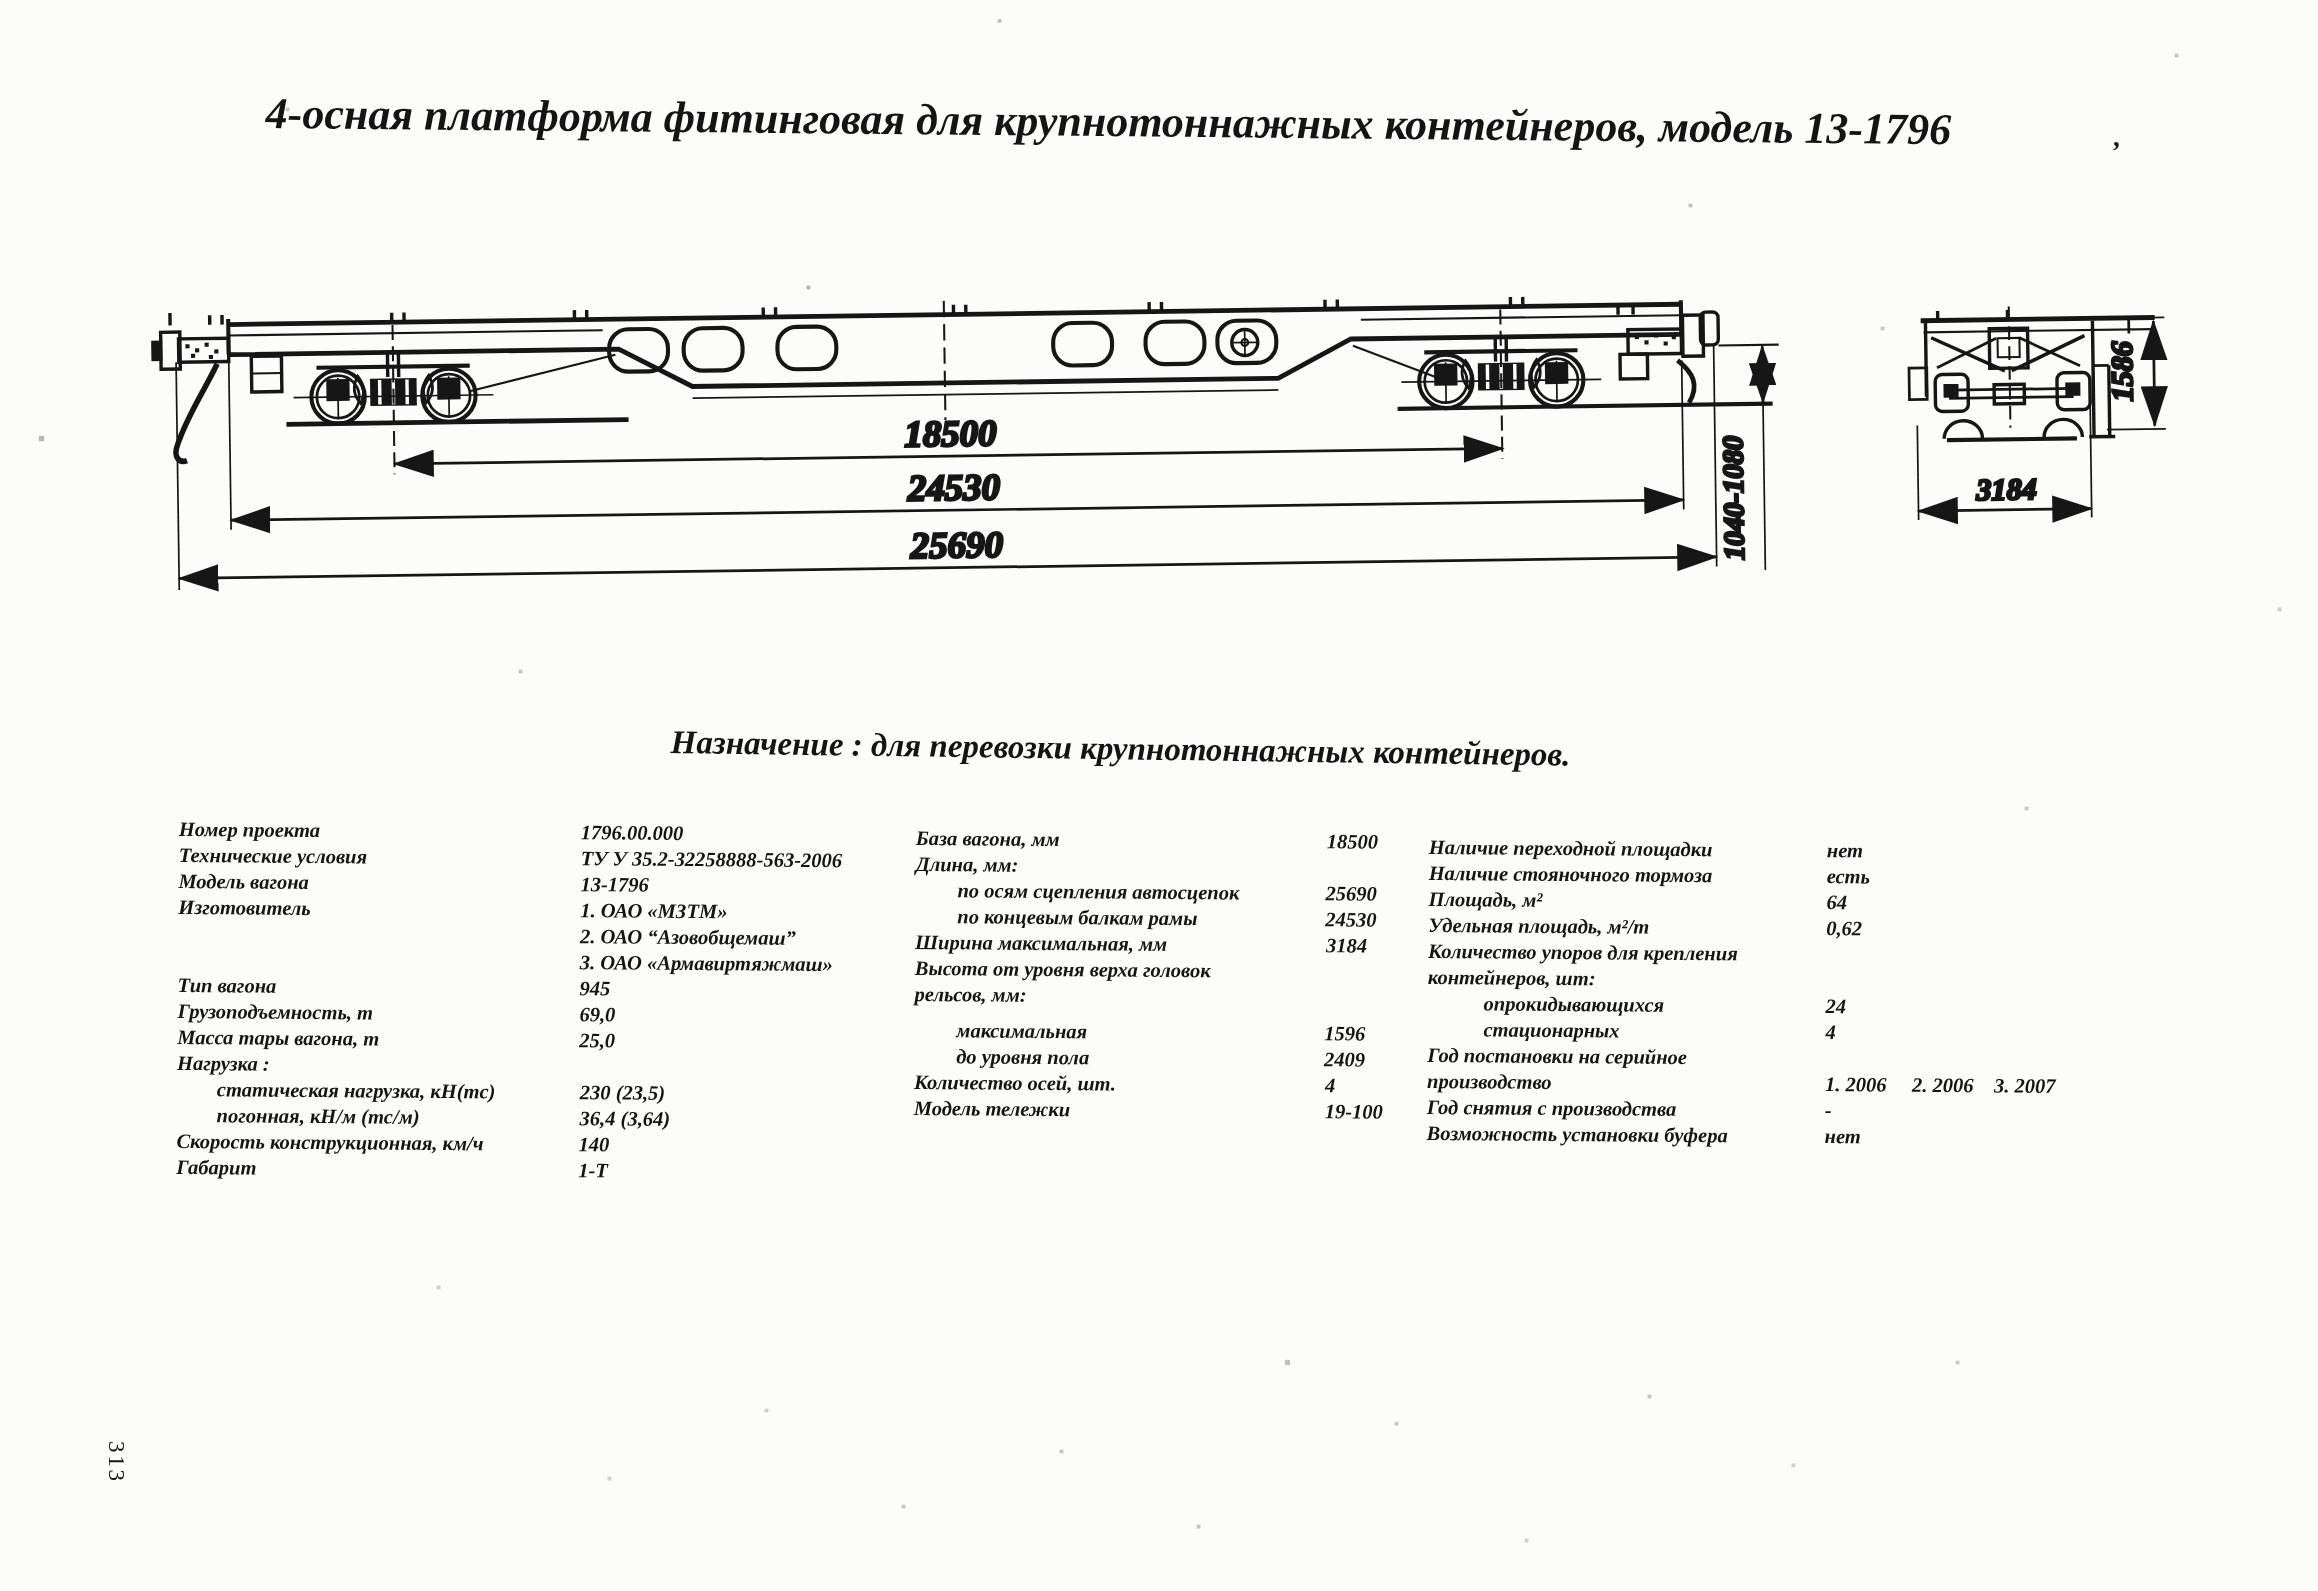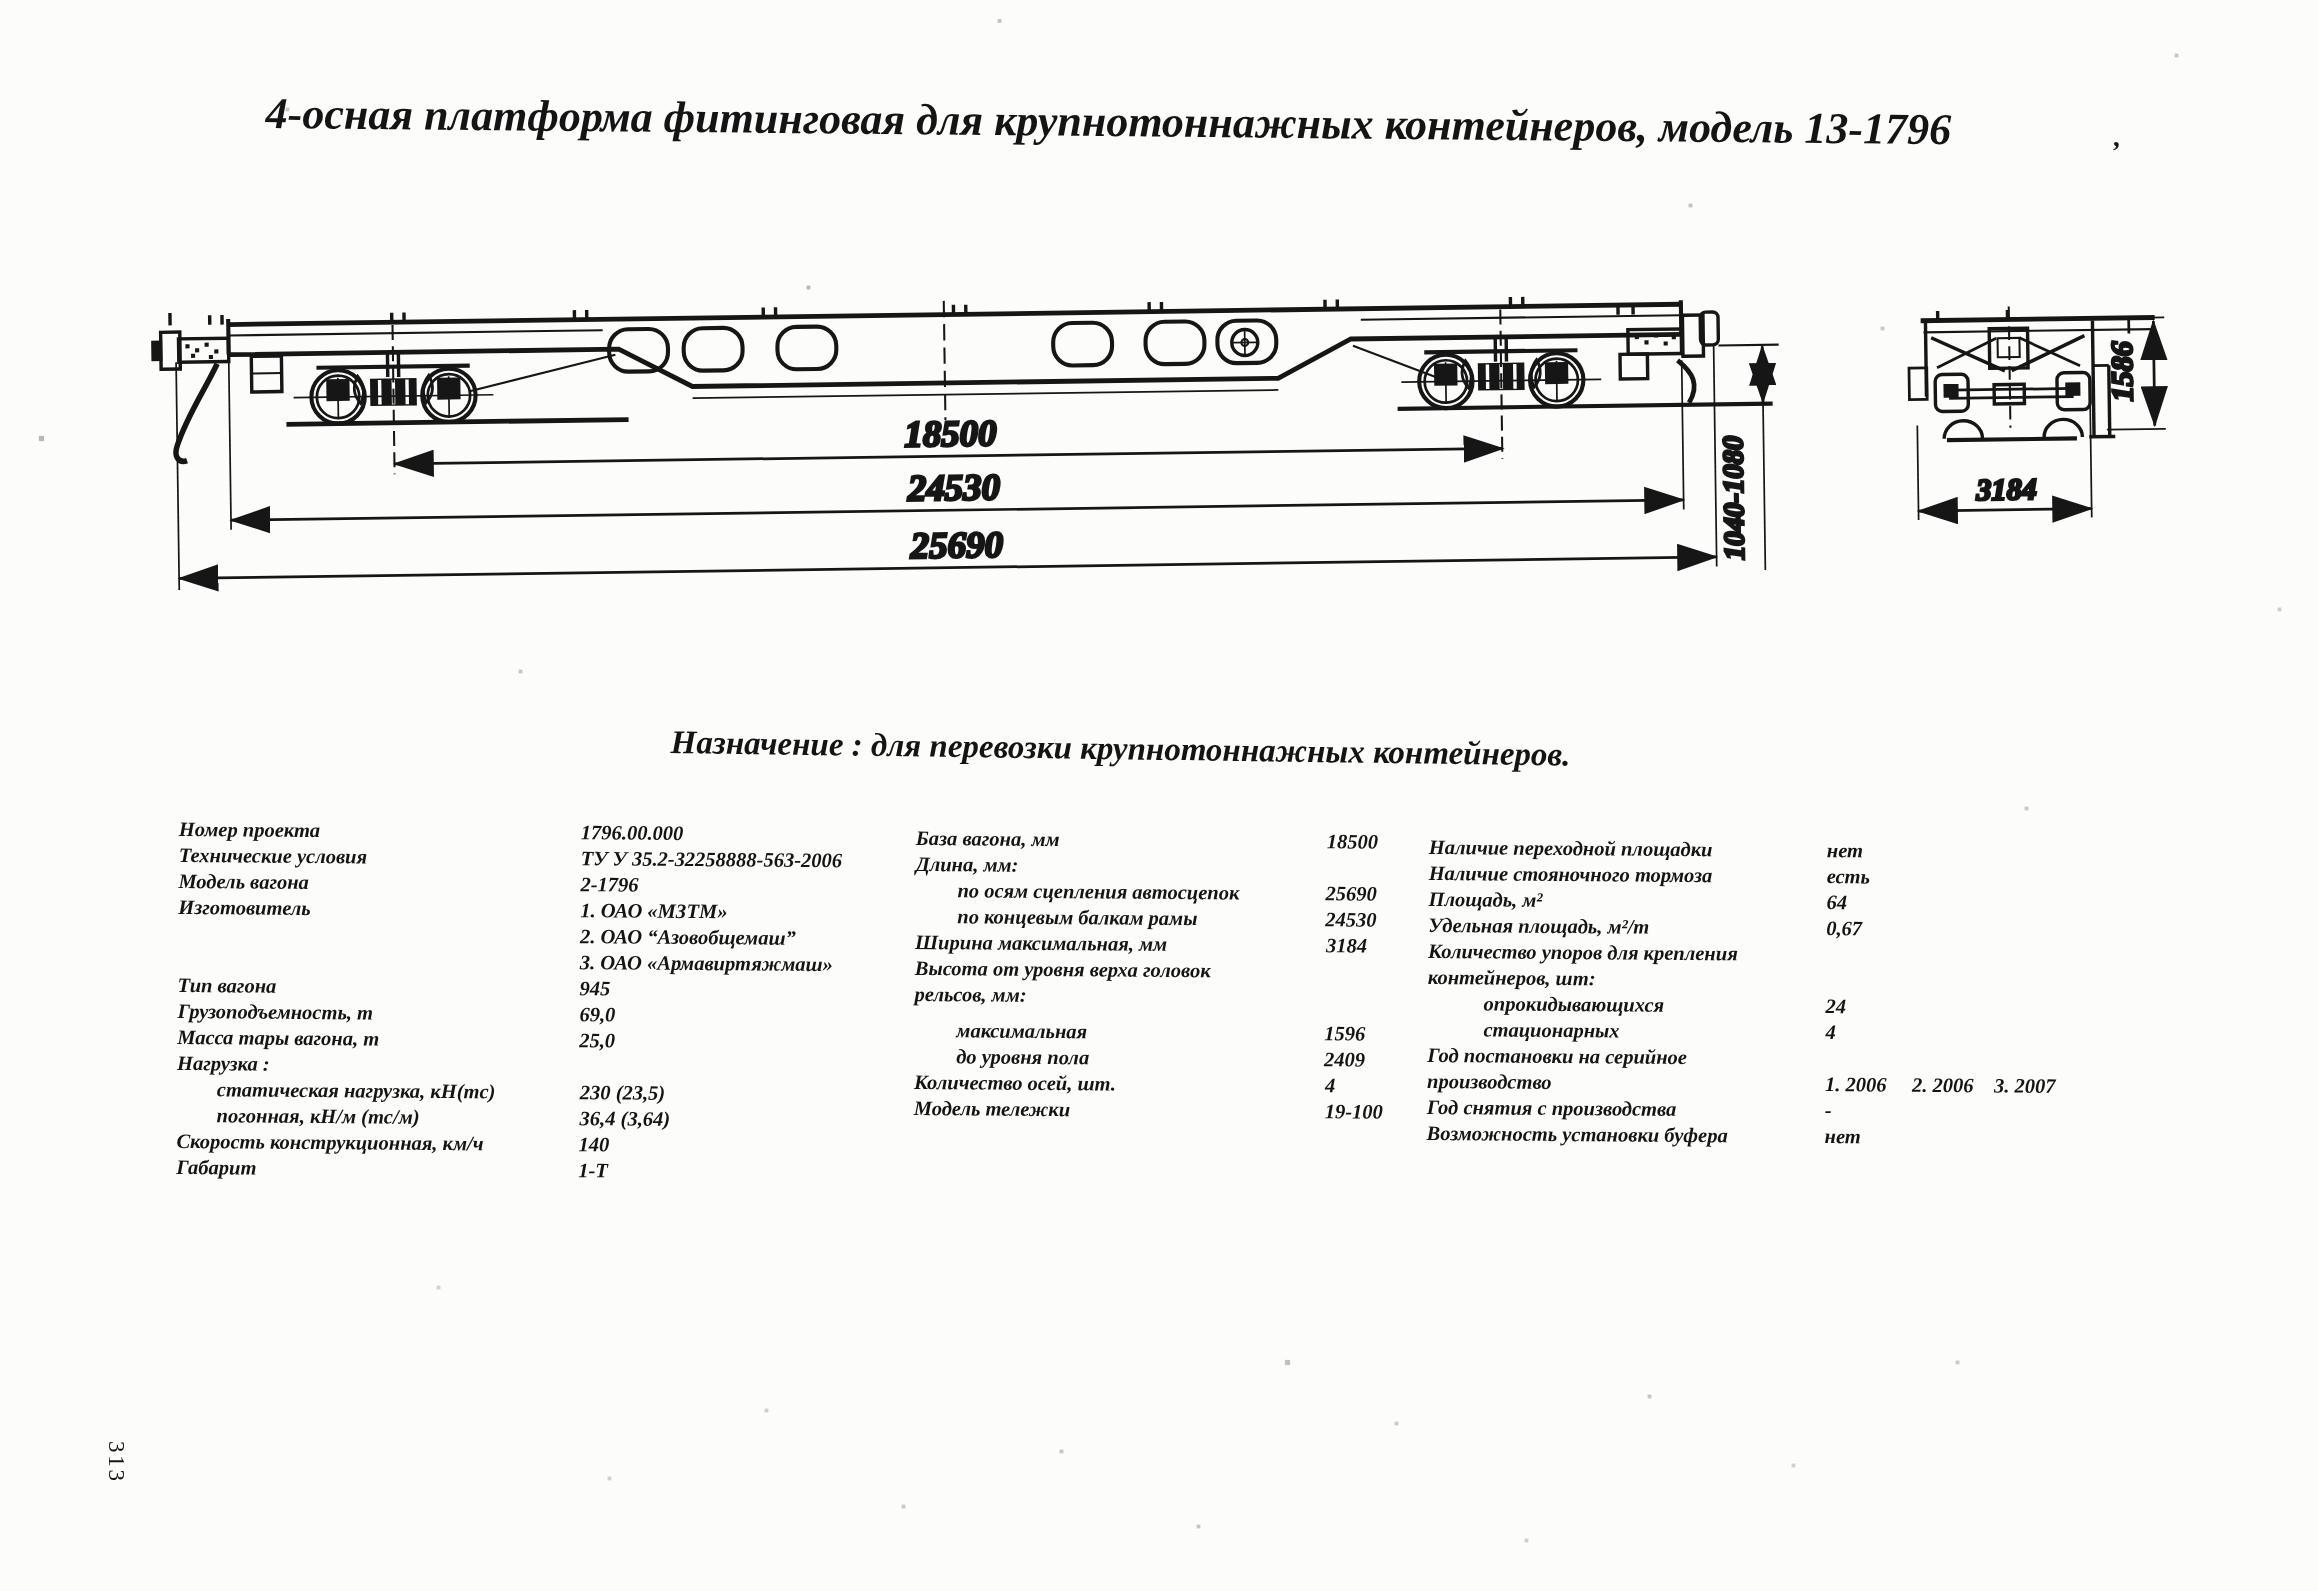--- a/index.html
+++ b/index.html
@@ -280,21 +280,21 @@
     <div class="spec-row">
       <span class="spec-label">Номер проекта</span>
       <span class="spec-value">1796.00.000</span>
     </div>
     <div class="spec-row">
       <span class="spec-label">Технические условия</span>
       <span class="spec-value">ТУ У 35.2-32258888-563-2006</span>
     </div>
     <div class="spec-row">
       <span class="spec-label">Модель вагона</span>
-      <span class="spec-value">2-1796</span>
+      <span class="spec-value">13-1796</span>
     </div>
     <div class="spec-row">
       <span class="spec-label">Изготовитель</span>
       <span class="spec-value">1. ОАО «МЗТМ»</span>
     </div>
     <div class="spec-row">
       <span class="spec-label"></span>
       <span class="spec-value">2. ОАО “Азовобщемаш”</span>
     </div>
     <div class="spec-row">
@@ -388,21 +388,21 @@
     <div class="spec-row">
       <span class="spec-label">Наличие стояночного тормоза</span>
       <span class="spec-value">есть</span>
     </div>
     <div class="spec-row">
       <span class="spec-label">Площадь, м²</span>
       <span class="spec-value">64</span>
     </div>
     <div class="spec-row">
       <span class="spec-label">Удельная площадь, м²/т</span>
-      <span class="spec-value">0,67</span>
+      <span class="spec-value">0,62</span>
     </div>
     <div class="spec-row">
       <span class="spec-label">Количество упоров для крепления</span>
       <span class="spec-value"></span>
     </div>
     <div class="spec-row">
       <span class="spec-label">контейнеров, шт:</span>
       <span class="spec-value"></span>
     </div>
     <div class="spec-row indent">

